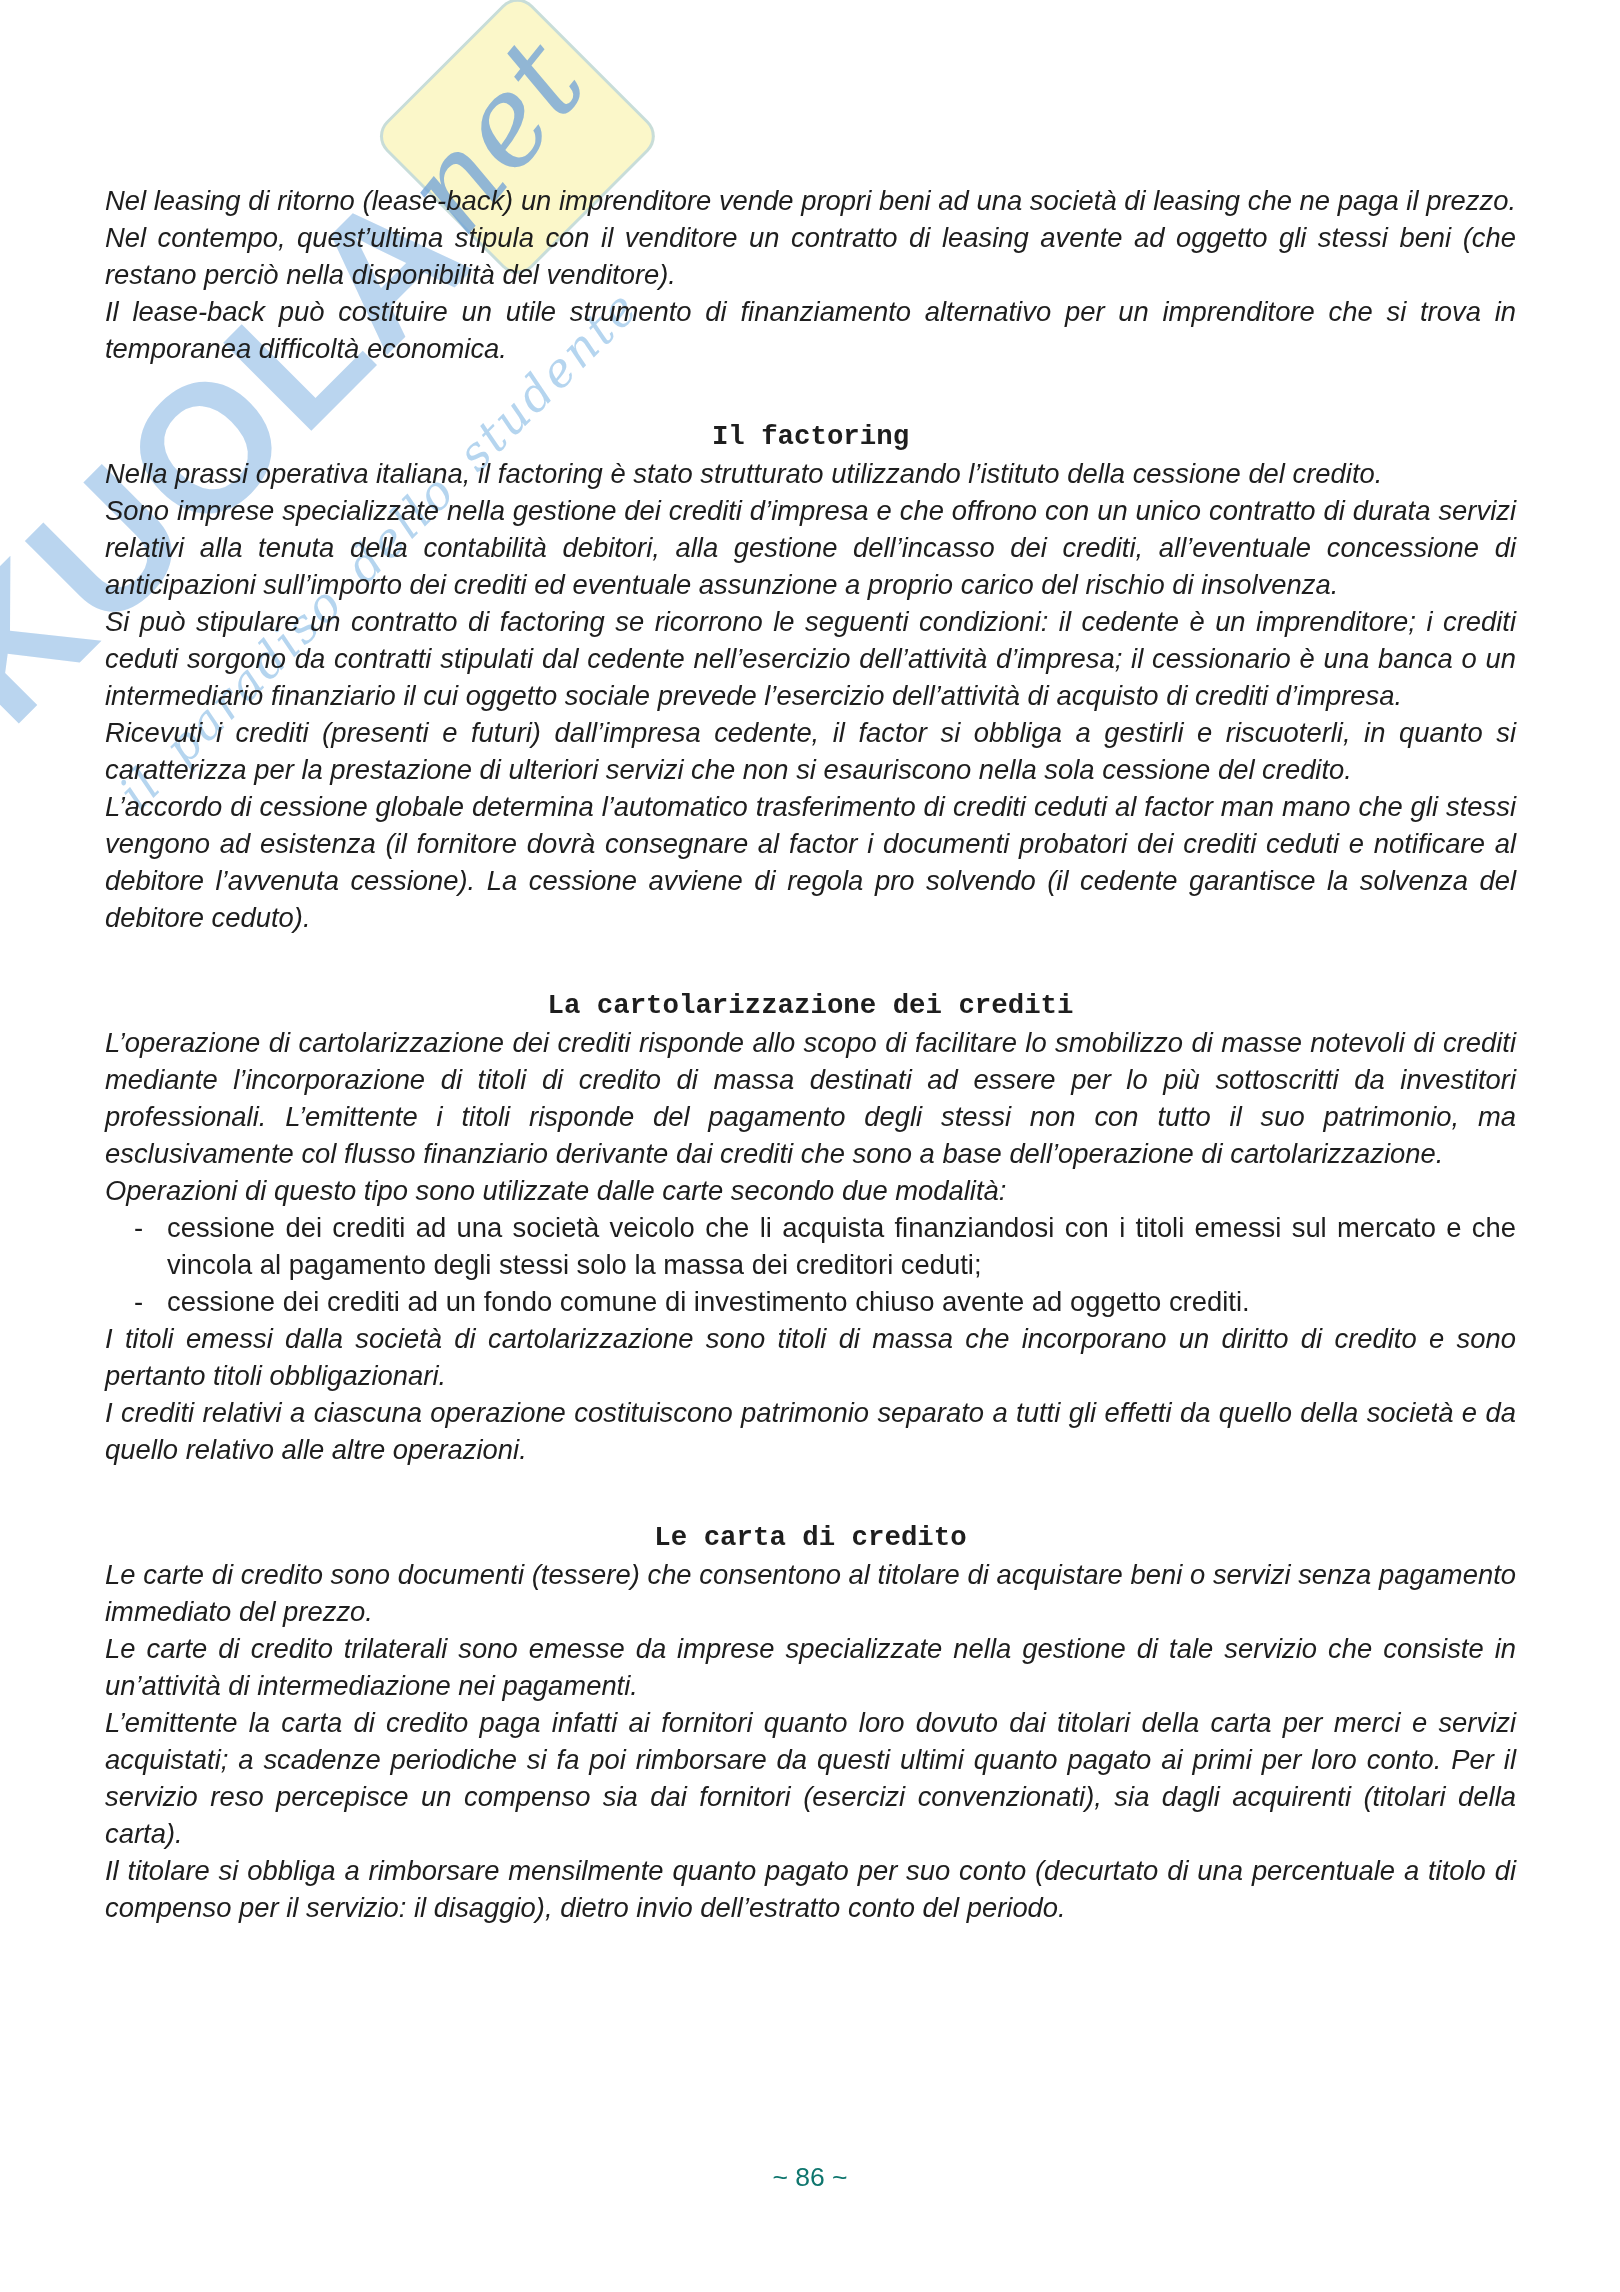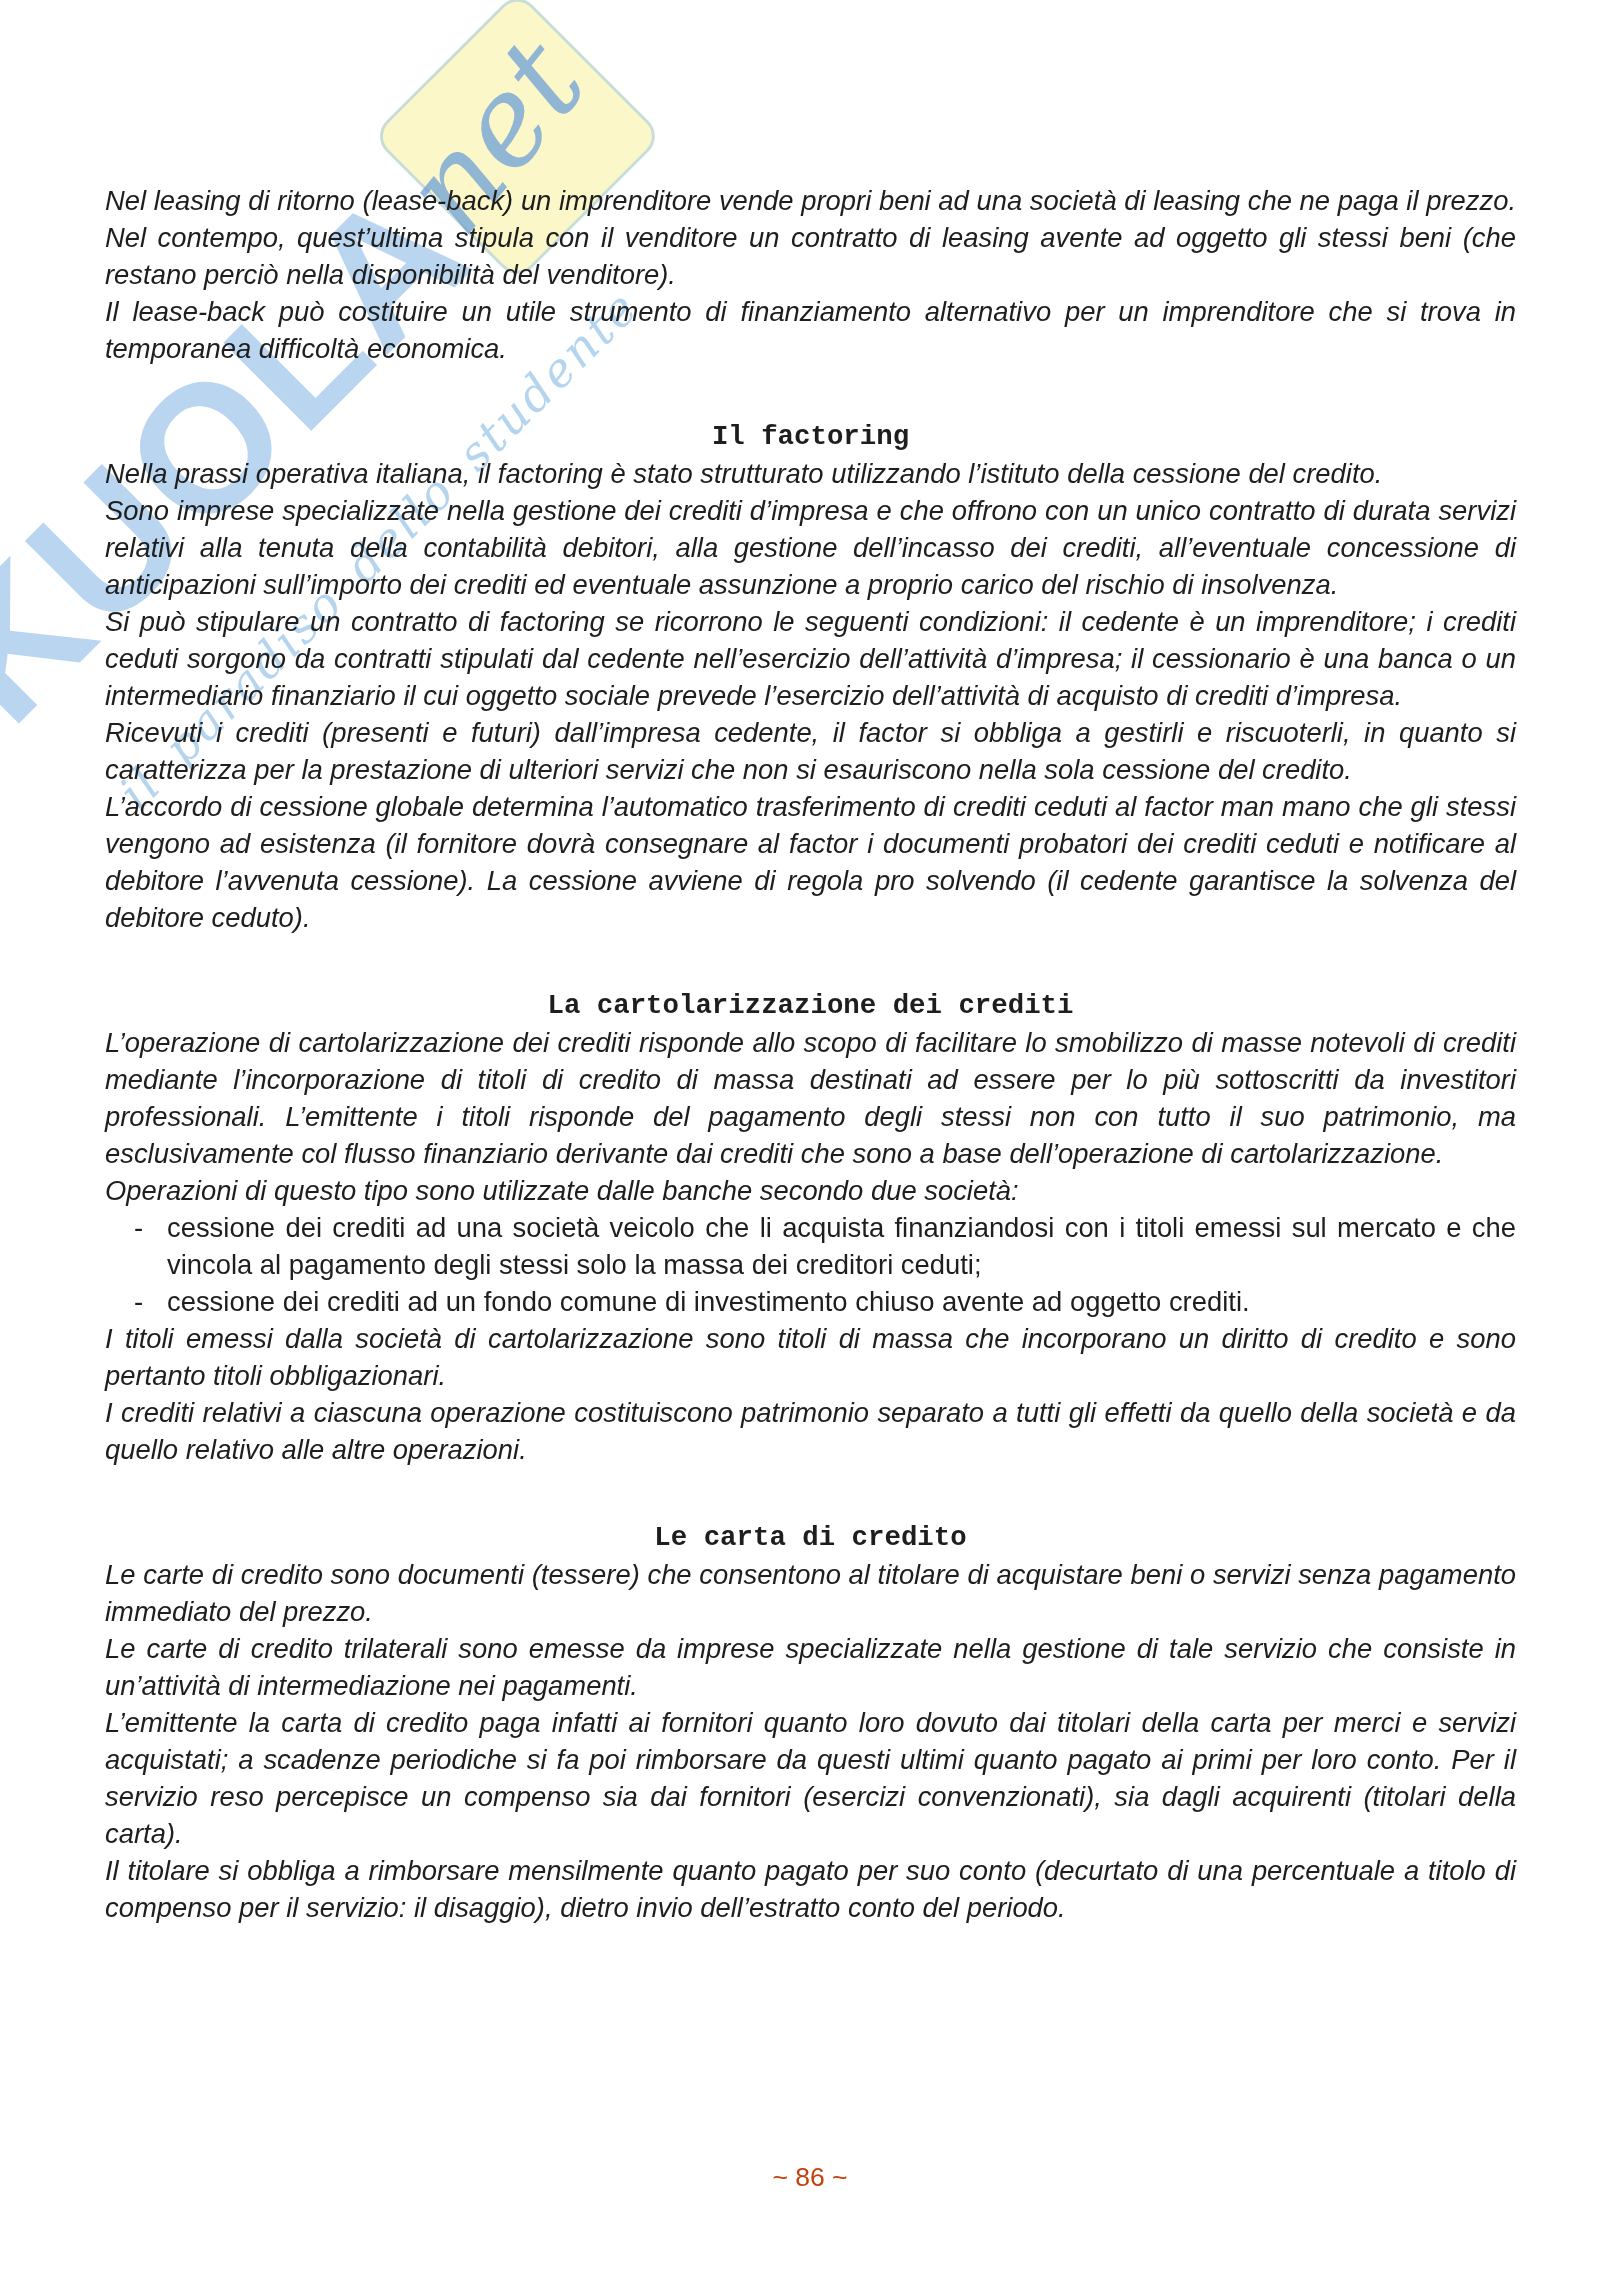--- a/index.html
+++ b/index.html
@@ -110,21 +110,21 @@
     left: 29px;
     top: 0;
   }
   .footer {
     position: absolute;
     left: 0;
     top: 2162px;
     width: 100%;
     text-align: center;
     font-size: 26.5px;
-    color: #c2410c;
+    color: #0f766e;
     z-index: 1;
   }
 </style>
 </head>
 <body>
 
 <div class="page">
 
   <div class="watermark">
     <div class="wm-row">
@@ -143,21 +143,21 @@
 
     <h2 class="heading">Il factoring</h2>
     <p class="para">Nella prassi operativa italiana, il factoring è stato strutturato utilizzando l’istituto della cessione del credito.</p>
     <p class="para">Sono imprese specializzate nella gestione dei crediti d’impresa e che offrono con un unico contratto di durata servizi relativi alla tenuta della contabilità debitori, alla gestione dell’incasso dei crediti, all’eventuale concessione di anticipazioni sull’importo dei crediti ed eventuale assunzione a proprio carico del rischio di insolvenza.</p>
     <p class="para">Si può stipulare un contratto di factoring se ricorrono le seguenti condizioni: il cedente è un imprenditore; i crediti ceduti sorgono da contratti stipulati dal cedente nell’esercizio dell’attività d’impresa; il cessionario è una banca o un intermediario finanziario il cui oggetto sociale prevede l’esercizio dell’attività di acquisto di crediti d’impresa.</p>
     <p class="para">Ricevuti i crediti (presenti e futuri) dall’impresa cedente, il factor si obbliga a gestirli e riscuoterli, in quanto si caratterizza per la prestazione di ulteriori servizi che non si esauriscono nella sola cessione del credito.</p>
     <p class="para">L’accordo di cessione globale determina l’automatico trasferimento di crediti ceduti al factor man mano che gli stessi vengono ad esistenza (il fornitore dovrà consegnare al factor i documenti probatori dei crediti ceduti e notificare al debitore l’avvenuta cessione). La cessione avviene di regola pro solvendo (il cedente garantisce la solvenza del debitore ceduto).</p>
 
     <h2 class="heading">La cartolarizzazione dei crediti</h2>
     <p class="para">L’operazione di cartolarizzazione dei crediti risponde allo scopo di facilitare lo smobilizzo di masse notevoli di crediti mediante l’incorporazione di titoli di credito di massa destinati ad essere per lo più sottoscritti da investitori professionali. L’emittente i titoli risponde del pagamento degli stessi non con tutto il suo patrimonio, ma esclusivamente col flusso finanziario derivante dai crediti che sono a base dell’operazione di cartolarizzazione.</p>
-    <p class="para">Operazioni di questo tipo sono utilizzate dalle banche secondo due società:</p>
+    <p class="para">Operazioni di questo tipo sono utilizzate dalle carte secondo due modalità:</p>
     <div class="bullet">
       <span class="dash">-</span>
       <span class="bullet-text">cessione dei crediti ad una società veicolo che li acquista finanziandosi con i titoli emessi sul mercato e che vincola al pagamento degli stessi solo la massa dei creditori ceduti;</span>
     </div>
     <div class="bullet">
       <span class="dash">-</span>
       <span class="bullet-text">cessione dei crediti ad un fondo comune di investimento chiuso avente ad oggetto crediti.</span>
     </div>
     <p class="para">I titoli emessi dalla società di cartolarizzazione sono titoli di massa che incorporano un diritto di credito e sono pertanto titoli obbligazionari.</p>
     <p class="para">I crediti relativi a ciascuna operazione costituiscono patrimonio separato a tutti gli effetti da quello della società e da quello relativo alle altre operazioni.</p>

